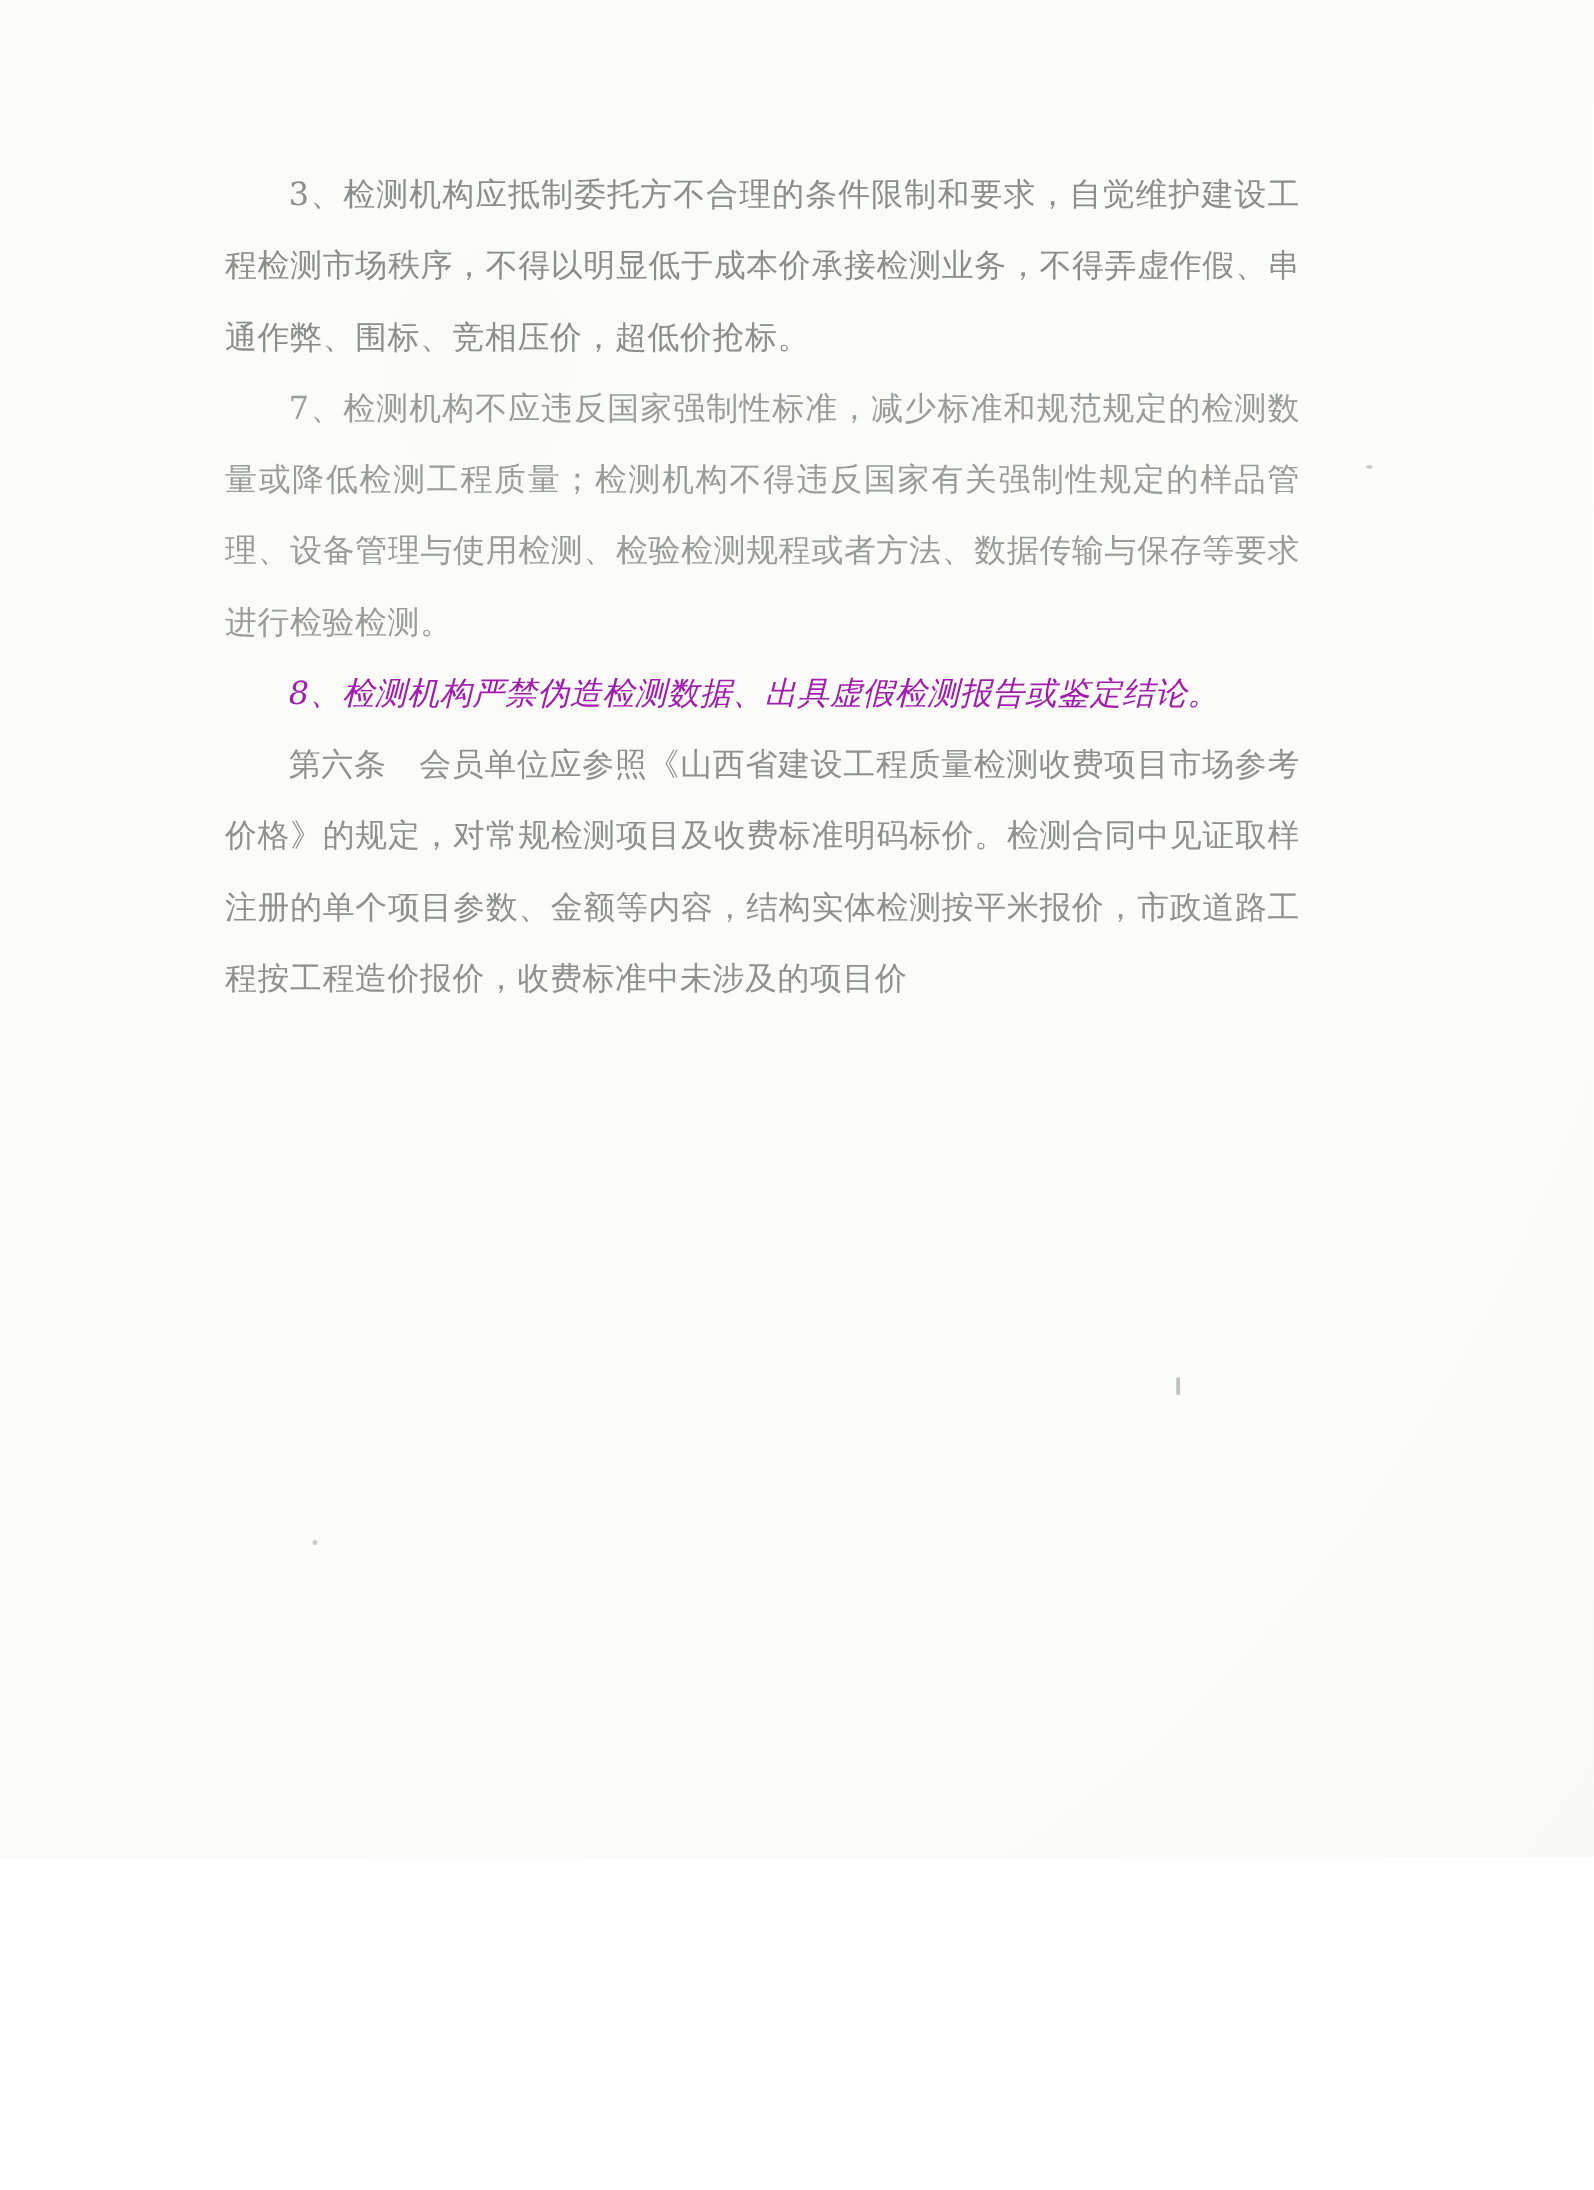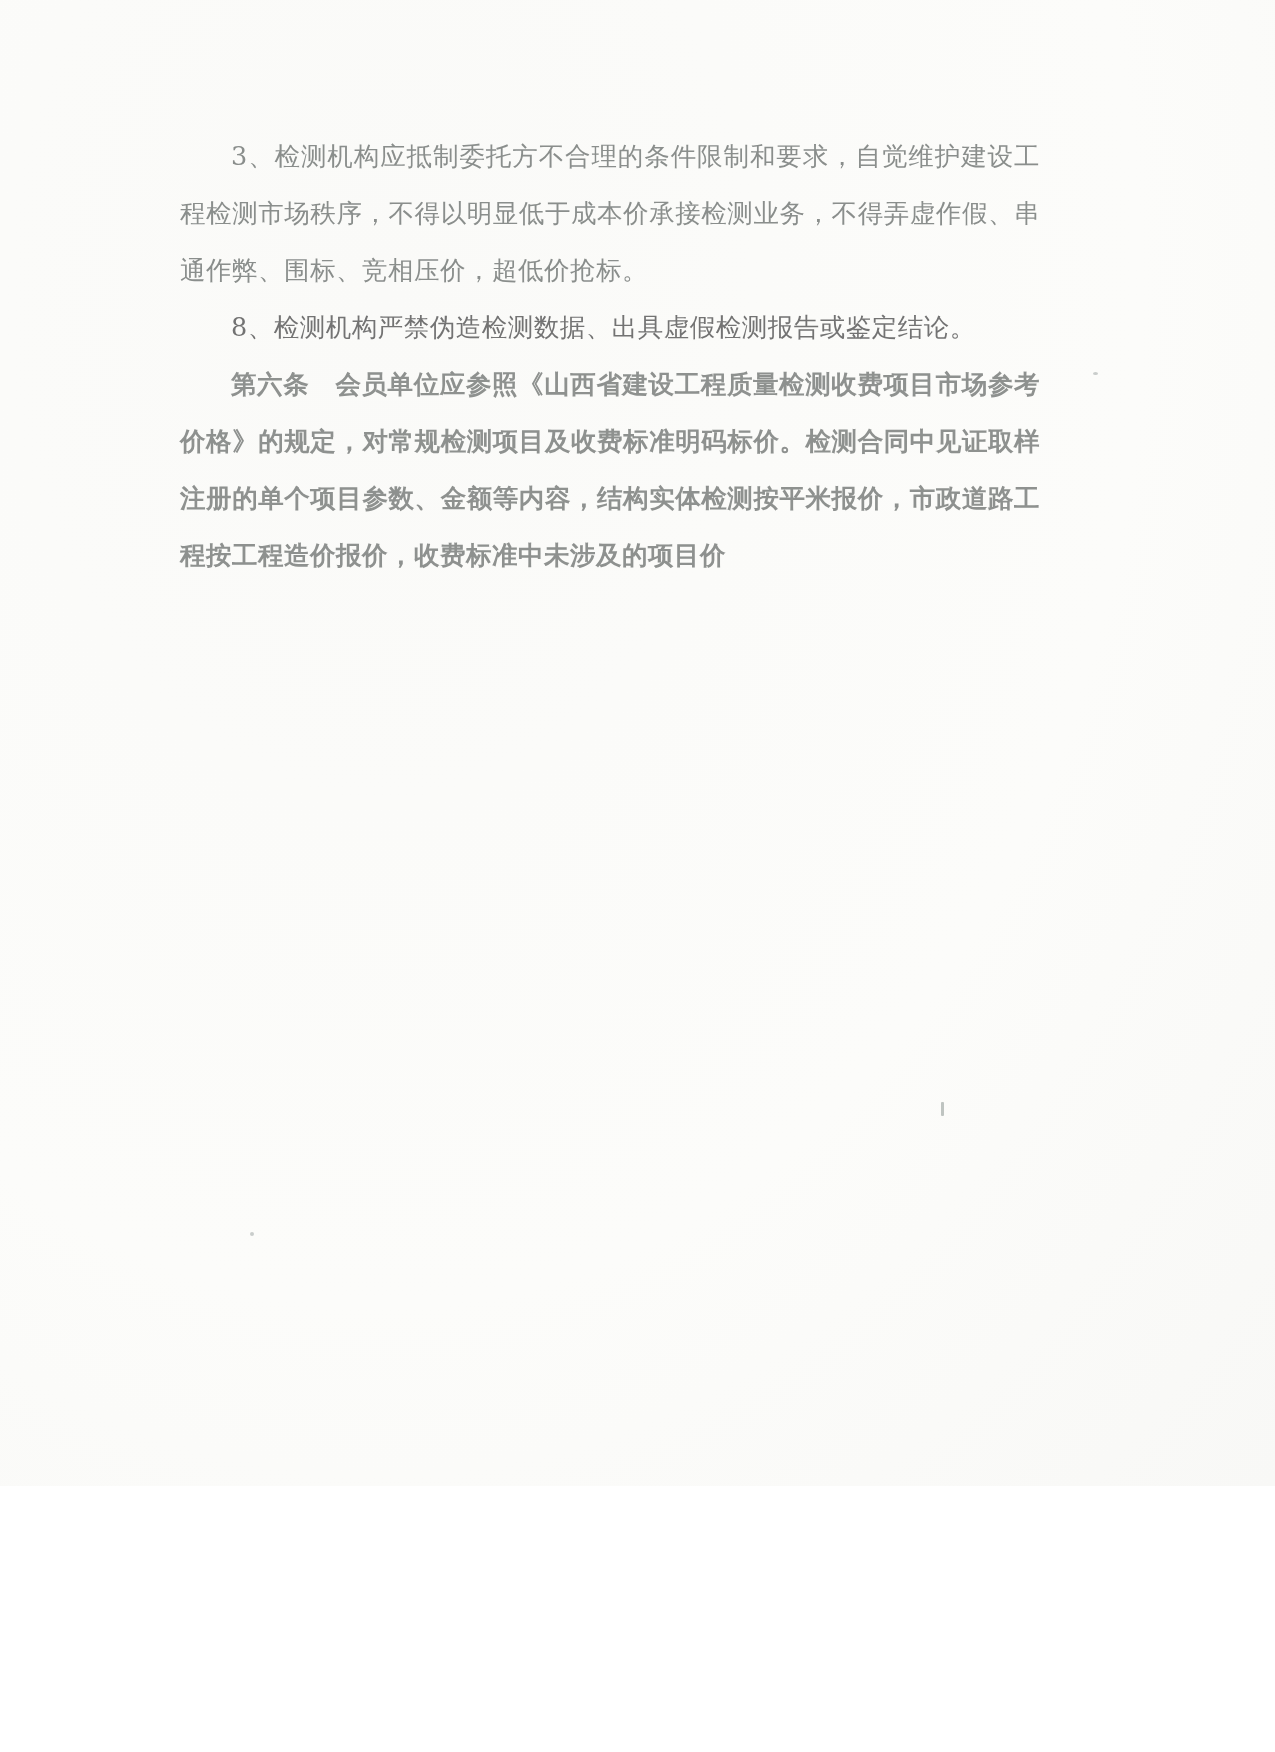--- a/index.html
+++ b/index.html
@@ -40,41 +40,42 @@
     margin: 0 0 0 0;
     text-indent: 2em;
     color: #8d918f;
   }
   
   .ink-1 { color: #8a8e8c; }
   .ink-2 { color: #969a98; }
   .ink-3 { color: #9aa09d; }
   .ink-4 { color: #8f9391; }
   .ink-5 { color: #989d9a; }
-  .ink-6 { color: #737373; }
-  .ink-7 { color: #8e918f; font-weight: bold; }
+  .ink-6 { color: #a21caf; font-style: italic; }
+  .ink-7 { color: #8e918f; }
 
   
   .speck {
     position: absolute;
     background: #c9cdcb;
     border-radius: 50%;
   }
   .speck.s1 { left: 1093px; top: 372px; width: 5px; height: 3px; }
   .speck.s2 { left: 941px; top: 1102px; width: 3px; height: 14px; background: #bfc4c1; border-radius: 1px; }
   .speck.s3 { left: 250px; top: 1232px; width: 4px; height: 4px; }
 </style>
 </head>
 <body>
 
 <div class="page">
   <div class="scan-tint"></div>
 
   <div class="doc-body">
     <p class="para ink-1">3、检测机构应抵制委托方不合理的条件限制和要求，自觉维护建设工程检测市场秩序，不得以明显低于成本价承接检测业务，不得弄虚作假、串通作弊、围标、竞相压价，超低价抢标。</p>
+    <p class="para ink-5">7、检测机构不应违反国家强制性标准，减少标准和规范规定的检测数量或降低检测工程质量；检测机构不得违反国家有关强制性规定的样品管理、设备管理与使用检测、检验检测规程或者方法、数据传输与保存等要求进行检验检测。</p>
     <p class="para ink-6">8、检测机构严禁伪造检测数据、出具虚假检测报告或鉴定结论。</p>
     <p class="para ink-7">第六条　会员单位应参照《山西省建设工程质量检测收费项目市场参考价格》的规定，对常规检测项目及收费标准明码标价。检测合同中见证取样注册的单个项目参数、金额等内容，结构实体检测按平米报价，市政道路工程按工程造价报价，收费标准中未涉及的项目价</p>
   </div>
 
   <span class="speck s1"></span>
   <span class="speck s2"></span>
   <span class="speck s3"></span>
 </div>
 
 </body></html>

